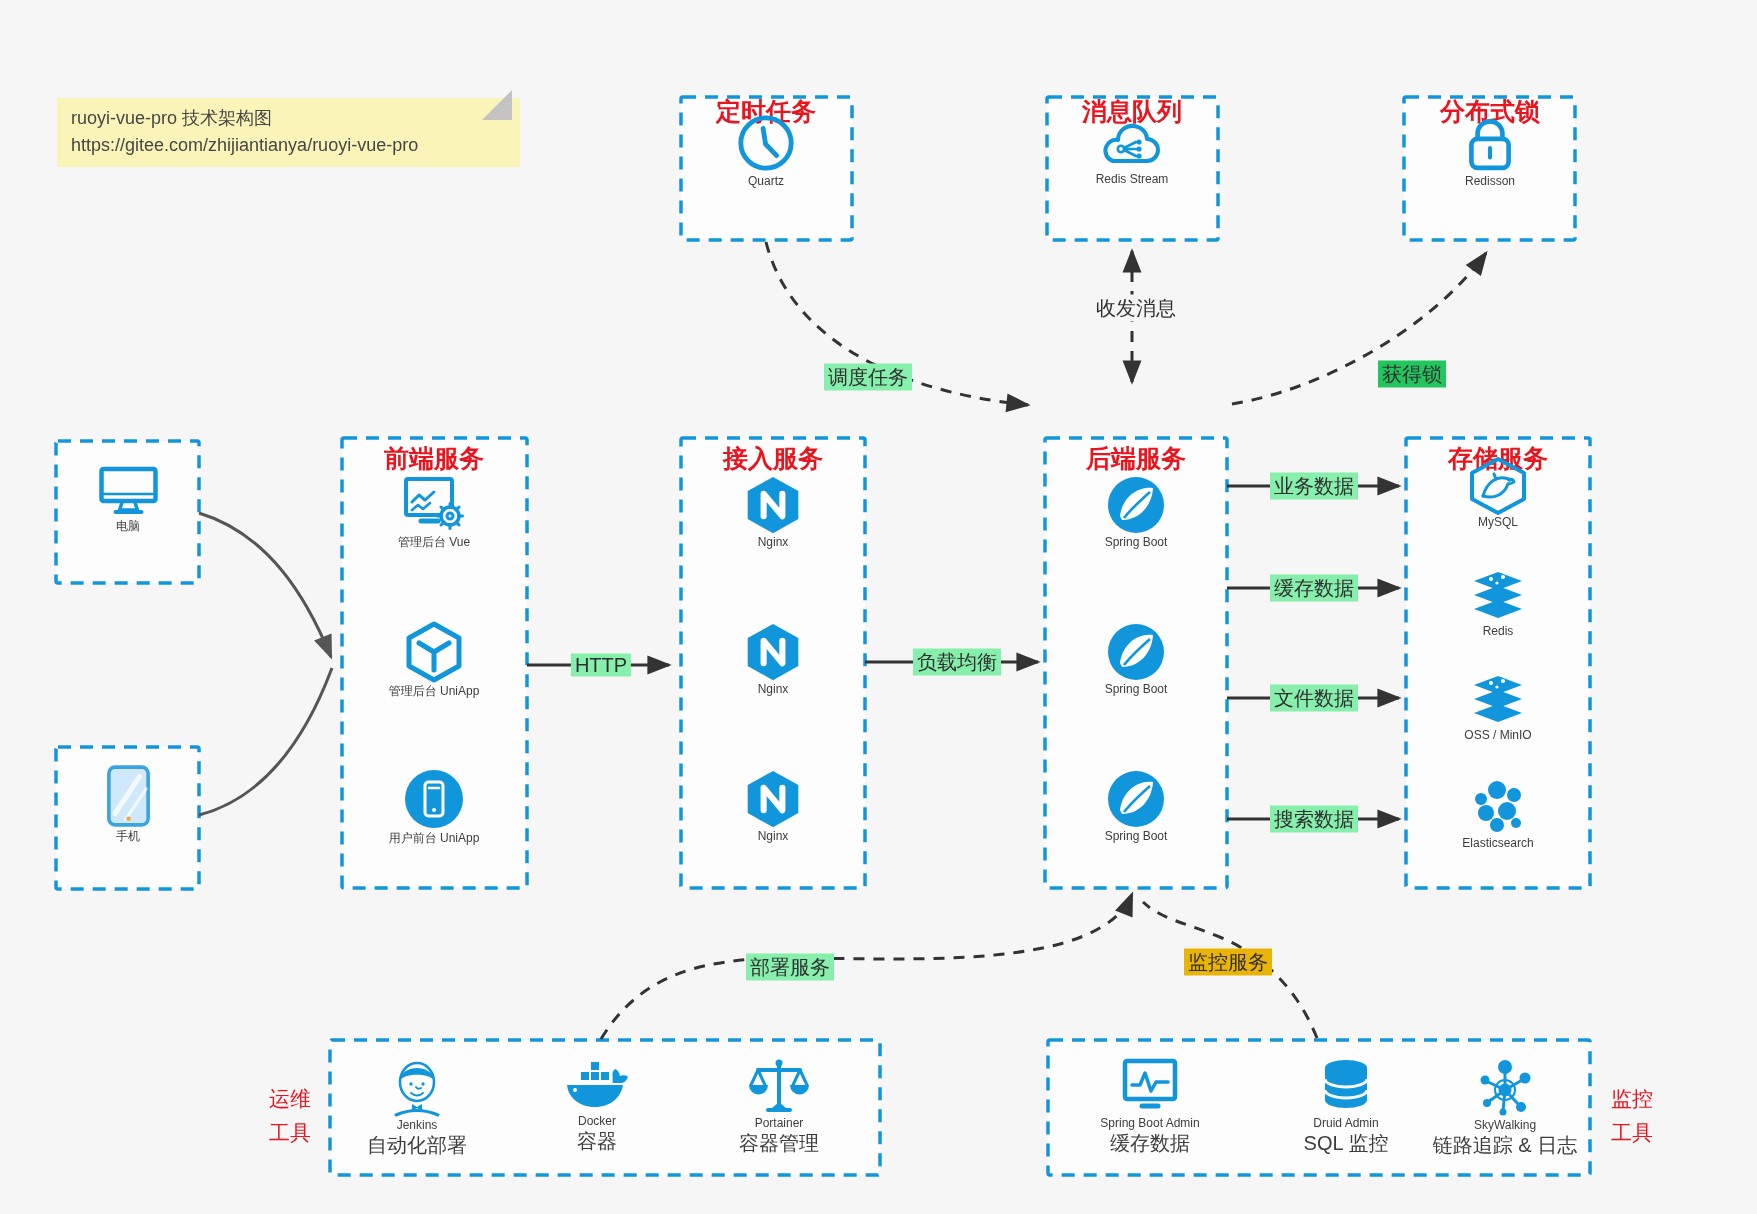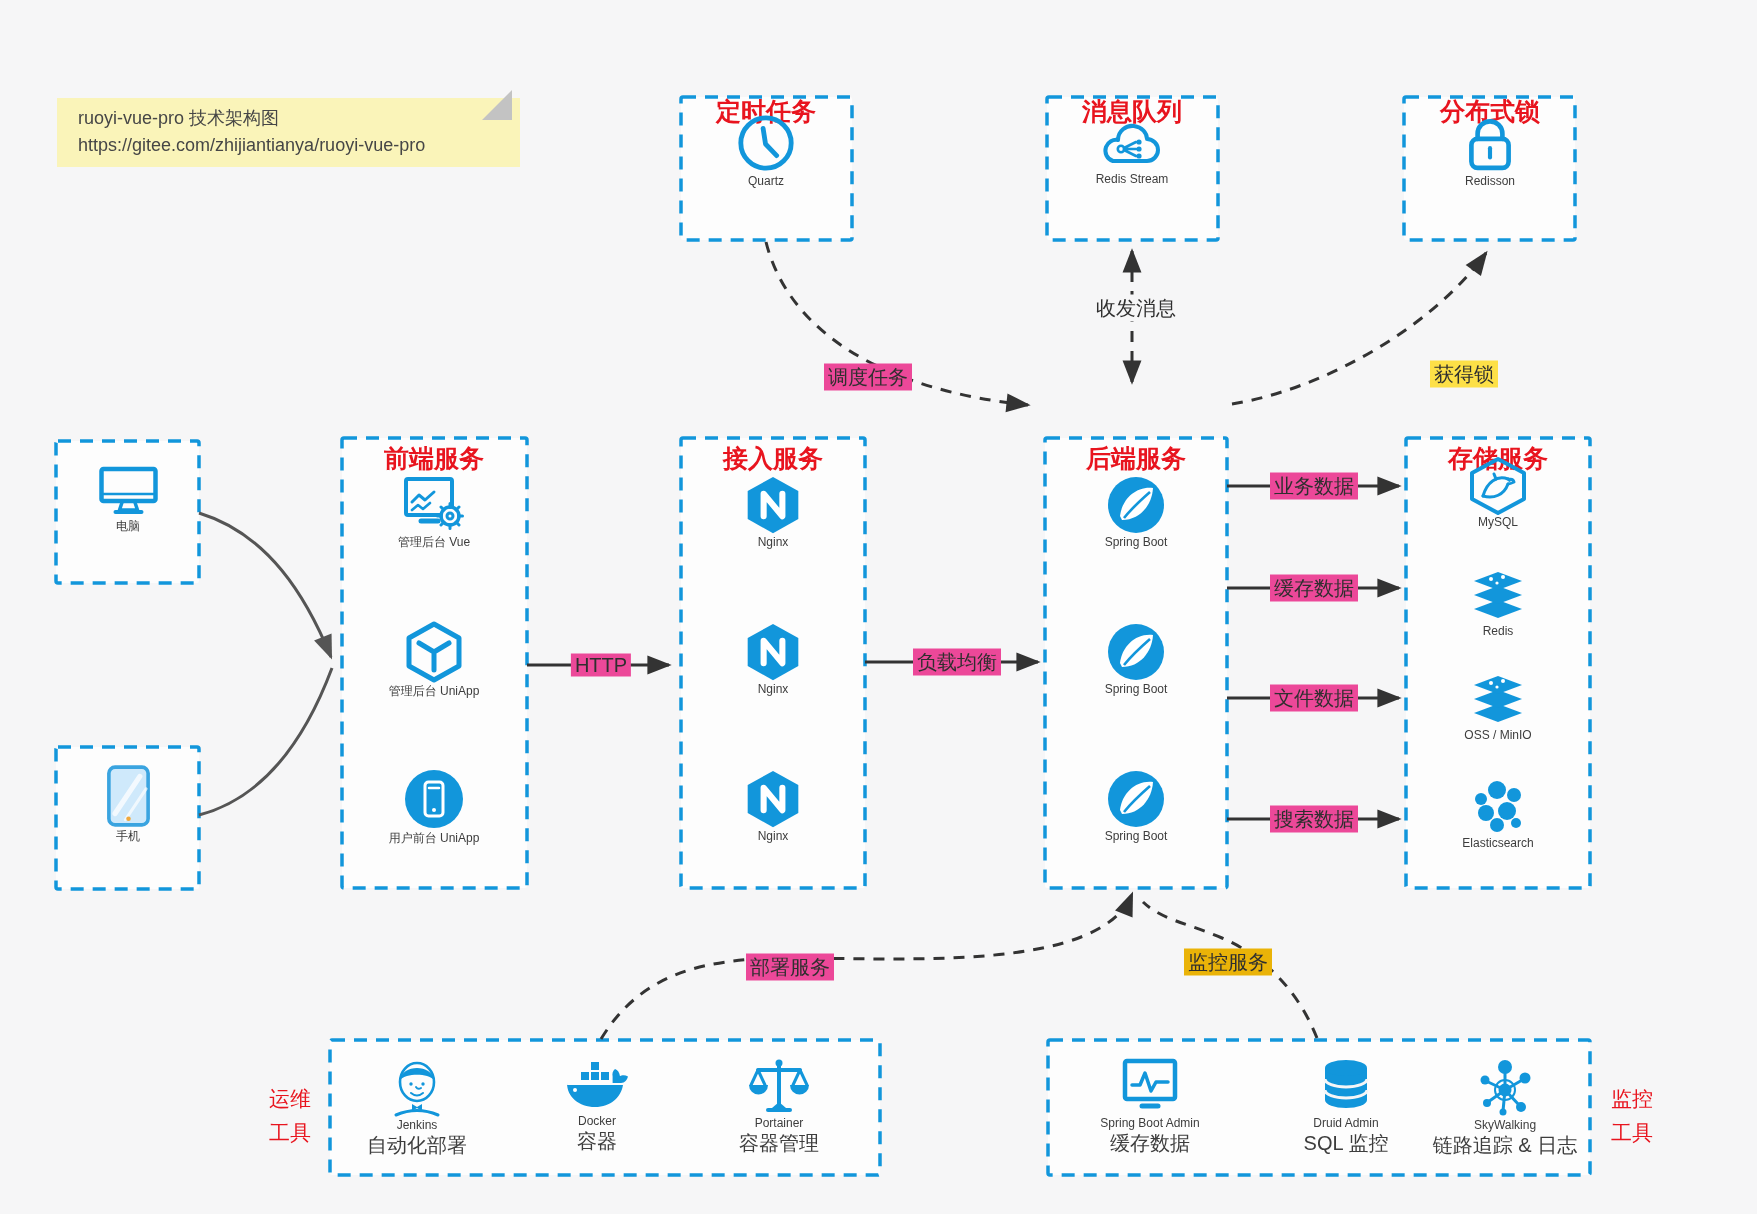--- a/index.html
+++ b/index.html
@@ -4,32 +4,32 @@
 <style>
   :root{
     --blue:#1296db; --red:#e8141e; --dark:#333; --gray:#555;
     --bg:#f6f6f7; --boxfill:#fdfdfd;
   }
   html,body{margin:0;padding:0;background:var(--bg);
     font-family:"Liberation Sans","DejaVu Sans",sans-serif;}
   .canvas{position:relative;width:1757px;height:1214px;overflow:hidden;background:var(--bg);}
   svg.overlay{position:absolute;left:0;top:0;z-index:1;}
   .note{position:absolute;left:57px;top:98px;width:463px;height:69px;background:#faf4b9;
-    z-index:2;box-sizing:border-box;padding:7px 0 0 21px;font-size:18px;color:#464646;line-height:27px;}
+    z-index:2;box-sizing:border-box;padding:7px 0 0 14px;font-size:18px;color:#464646;line-height:27px;}
   .note-fold{position:absolute;top:-8px;right:8px;width:0;height:0;
     border-bottom:30px solid #c3c3c3;border-left:30px solid transparent;}
   .t{position:absolute;transform:translateX(-50%);font-size:25px;font-weight:bold;
     color:var(--red);white-space:nowrap;z-index:3;margin-top:47px;}
   .node{position:absolute;transform:translateX(-50%);width:182px;text-align:center;z-index:3;}
   .node.narrow{width:143px;}
   .node svg{display:block;margin:0 auto;}
   .lbl{font-size:12px;color:#3d3d3d;white-space:nowrap;}
   .lbl2{margin-top:1px;font-size:20px;color:#3d3d3d;white-space:nowrap;line-height:25px;}
   .elabel{position:absolute;transform:translate(-50%,-50%);font-size:20px;color:#2f2f2f;
-    background:#ec4899;padding:0 4px;white-space:nowrap;z-index:4;}
+    background:#86efac;padding:0 4px;white-space:nowrap;z-index:4;}
   .side{position:absolute;transform:translateX(-50%);font-size:21px;font-weight:normal;
     color:var(--red);text-align:center;line-height:34px;z-index:3;white-space:pre-line;}
   .ic{stroke:var(--blue);fill:none;stroke-linecap:round;stroke-linejoin:round;}
   .icf{fill:var(--blue);stroke:none;}
 </style>
 </head>
 <body>
 
 <div class="canvas">
 
@@ -375,17 +375,17 @@
 </div>
 
 <div class="elabel" style="left:601px;top:665px">HTTP</div>
 <div class="elabel" style="left:957px;top:662px">负载均衡</div>
 <div class="elabel" style="left:1314px;top:486px">业务数据</div>
 <div class="elabel" style="left:1314px;top:588px">缓存数据</div>
 <div class="elabel" style="left:1314px;top:698px">文件数据</div>
 <div class="elabel" style="left:1314px;top:819px">搜索数据</div>
 <div class="elabel" style="left:868px;top:377px">调度任务</div>
 <div class="elabel" style="left:1136px;top:308px;background:#f6f6f7">收发消息</div>
-<div class="elabel" style="left:1464px;top:374px;background:#fde047">获得锁</div>
+<div class="elabel" style="left:1412px;top:374px;background:#22c55e">获得锁</div>
 <div class="elabel" style="left:790px;top:967px">部署服务</div>
 <div class="elabel" style="left:1228px;top:962px;background:#eab308">监控服务</div>
 
 </div>
 
 </body></html>

